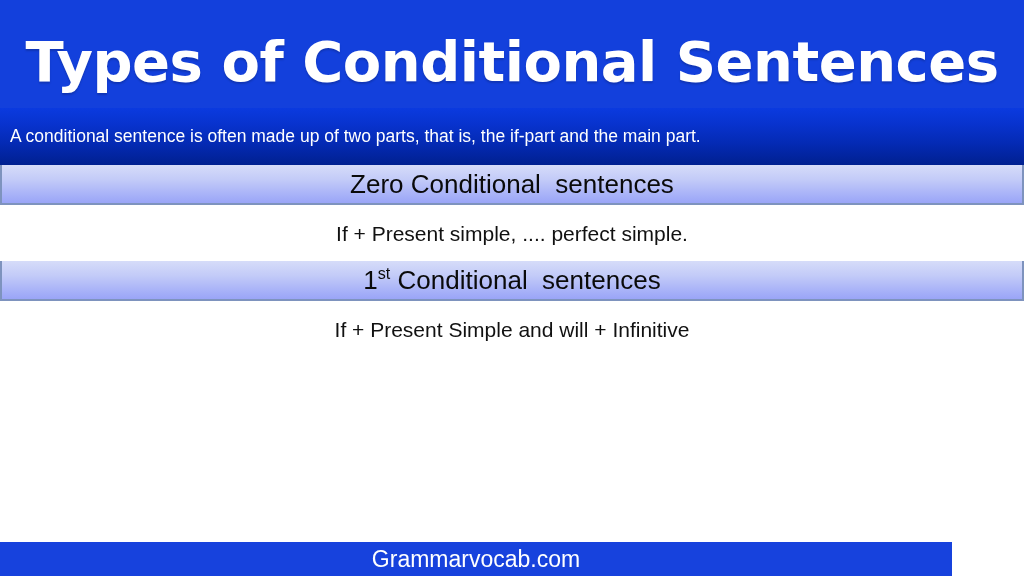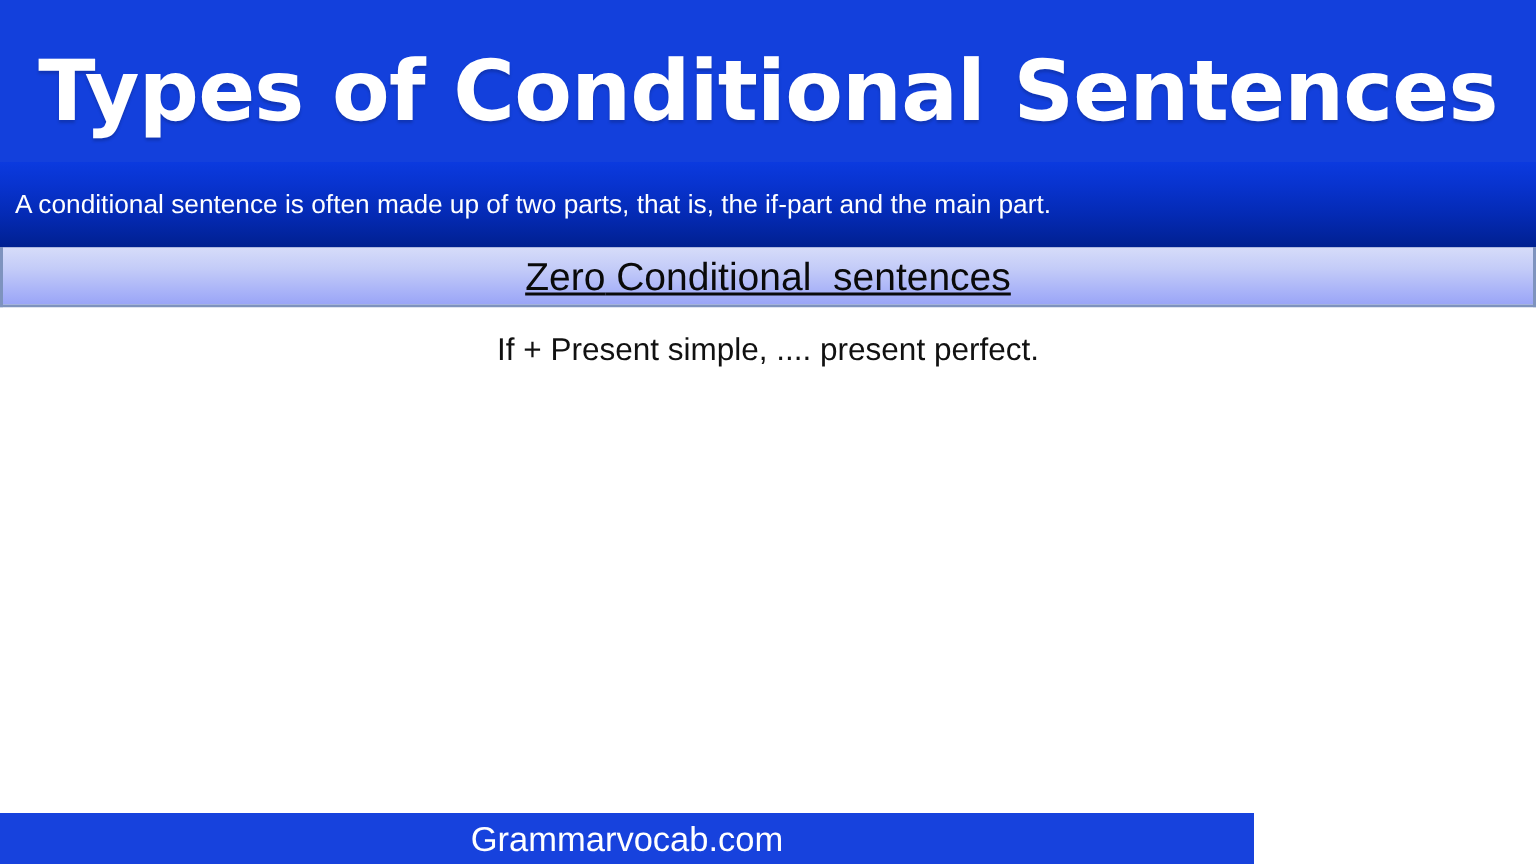--- a/index.html
+++ b/index.html
@@ -81,21 +81,20 @@
     border-bottom: 2px solid #7E93BE;
     display: flex;
     align-items: center;
     justify-content: center;
   }
   .section-header-text {
     color: #0A0A0A;
     font-size: 26px;
     line-height: 1;
     white-space: pre;
-    text-decoration: underline;
   }
   .section-header-text sup {
     font-size: 0.62em;
     vertical-align: super;
     line-height: 0;
   }
   .section-body {
     box-sizing: border-box;
     width: 1024px;
     height: 56px;
@@ -109,21 +108,21 @@
     font-size: 21px;
     line-height: 1;
     white-space: pre;
   }
 
   
   .footer-bar {
     position: absolute;
     left: 0;
     top: 542px;
-    width: 836px;
+    width: 952px;
     height: 34px;
     background: #1742DD;
     display: flex;
     align-items: center;
     justify-content: center;
   }
   .footer-text {
     color: #ffffff;
     font-size: 23px;
     line-height: 1;
@@ -143,24 +142,32 @@
     <div class="subtitle-text">A conditional sentence is often made up of two parts, that is, the if-part and the main part.</div>
   </div>
 
   <div class="sections">
 
     <div class="section">
       <div class="section-header">
         <div class="section-header-text"><span>Zero</span><sup></sup><span> Conditional  sentences</span></div>
       </div>
       <div class="section-body">
-        <div class="section-body-text">If + Present simple, .... present perfect.</div>
+        <div class="section-body-text">If + Present simple, .... perfect simple.</div>
       </div>
     </div>
 
+    <div class="section">
+      <div class="section-header">
+        <div class="section-header-text"><span>1</span><sup>st</sup><span> Conditional  sentences</span></div>
+      </div>
+      <div class="section-body">
+        <div class="section-body-text">If + Present Simple and will + Infinitive</div>
+      </div>
+    </div>
 
     <div class="section">
     </div>
 
 
   </div>
 
   <div class="footer-bar">
     <div class="footer-text">Grammarvocab.com</div>
   </div>

